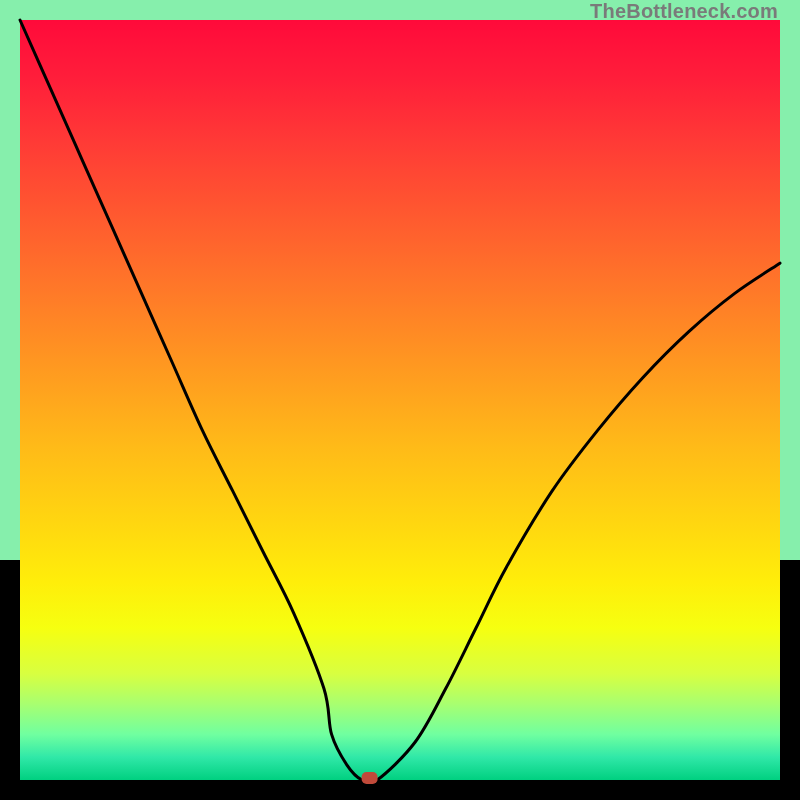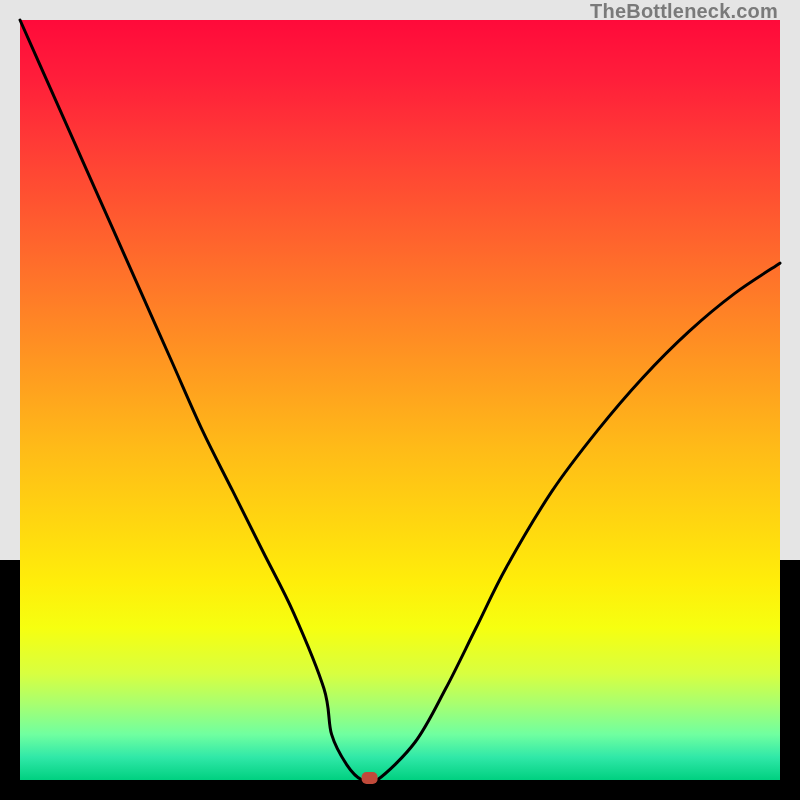--- a/index.html
+++ b/index.html
@@ -9,21 +9,21 @@
     height: 800px;
     overflow: hidden;
     background: #000;
     font-family: Arial, Helvetica, sans-serif;
   }
   .frame {
     position: absolute;
     top: 0; left: 0;
     width: 800px;
     height: 560px;
-    background: #e5e5e5;
+    background: #86efac;
   }
   .plot {
     position: absolute;
     top: 20px;
     left: 20px;
     width: 760px;
     height: 760px;
     
     background: linear-gradient(to bottom,
       #ff0a3a 0%,

